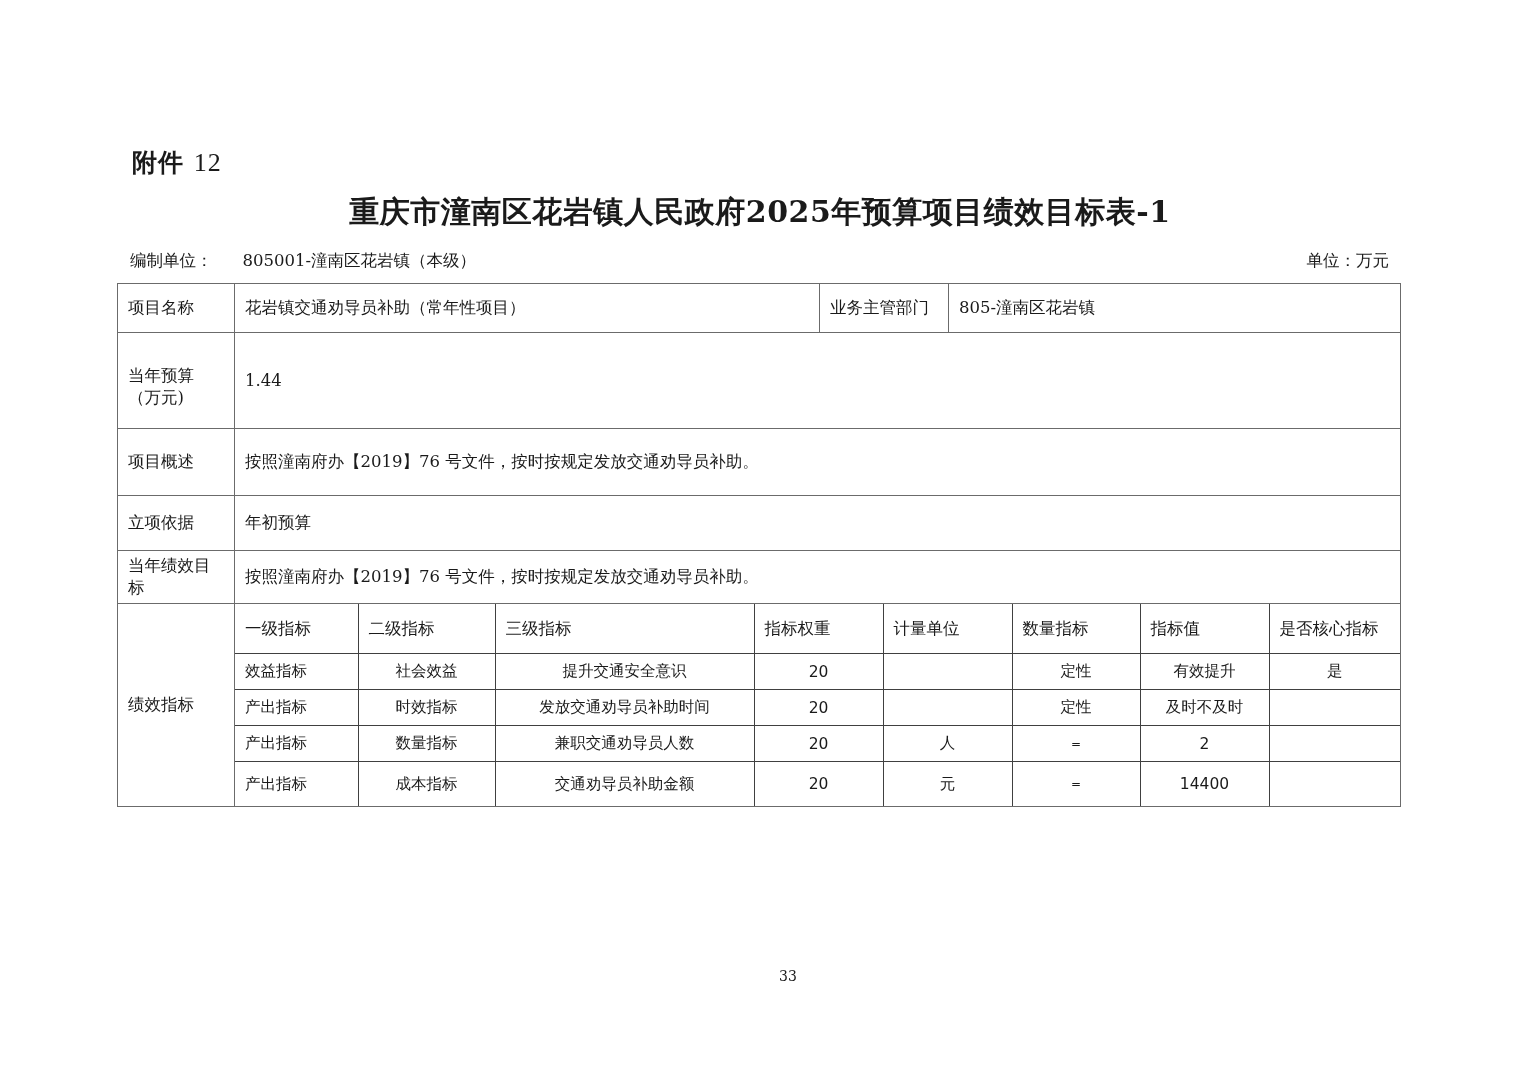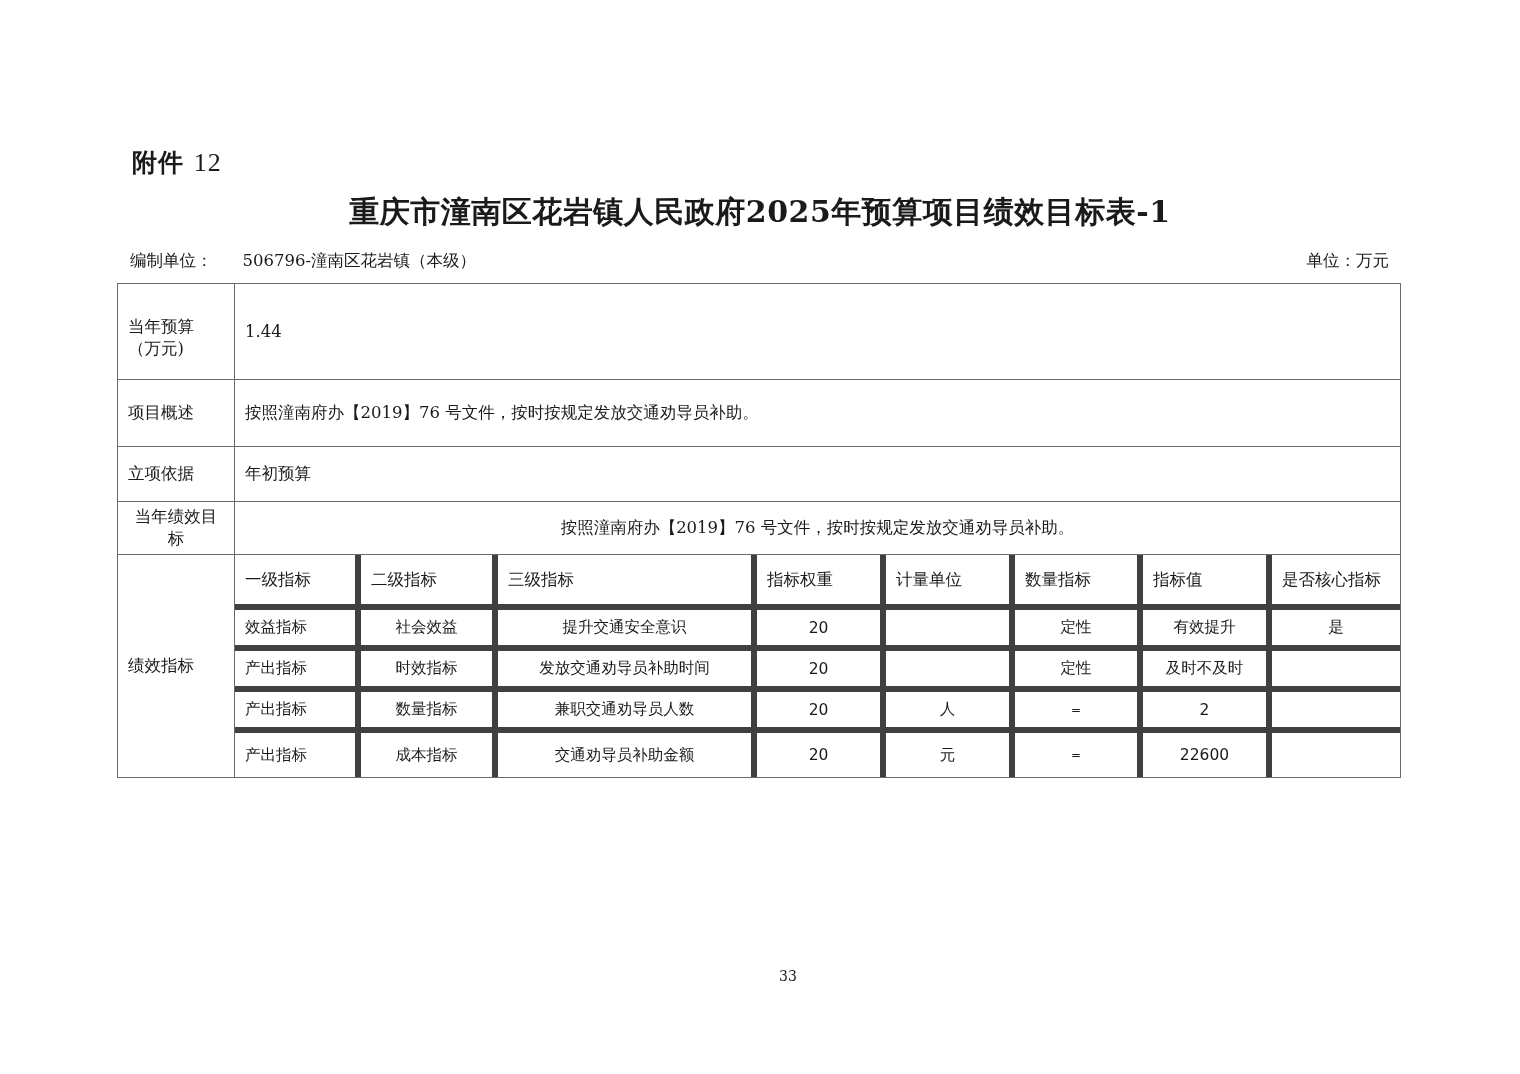--- a/index.html
+++ b/index.html
@@ -16,52 +16,58 @@
   .meta-right { right:131px; }
   table.main { position:absolute; left:117px; top:283px; width:1284px;
                border-collapse:collapse; font-size:16.5px; }
   table.main td { border:1px solid #6b6b6b; padding:0 10px; vertical-align:middle; }
   .lbl { width:96px; line-height:22px; }
   .r-name { height:49px; }
   .r-budget { height:96px; }
   .r-budget td { vertical-align:top; padding-top:26px; }
   .r-summary { height:67px; }
   .r-basis { height:55px; }
-  .r-goal { height:53px;text-align:center; }
+  .r-goal { height:53px; }
   .dept-lbl { width:108px; line-height:22px; }
   .perf-cell { padding:0 !important; }
   table.perf { width:100%; border-collapse:collapse; font-size:15.5px;
                font-family:"DejaVu Sans", sans-serif; }
-  table.perf td { border:6px solid #404040; padding:0 10px; height:35px; text-align:center; }
+  table.perf td { border:1px solid #404040; padding:0 10px; height:35px; text-align:center; }
   table.perf tr:first-child td { border-top:none; height:49px; text-align:left;
                font-family:"DejaVu Serif", serif; font-size:16.5px; line-height:21px; }
   table.perf tr:last-child td { border-bottom:none; height:44px; line-height:20px; }
   table.perf td:first-child { border-left:none; text-align:left; }
   table.perf td:last-child { border-right:none; }
   .perf-lbl { width:96px; }
   .pagenum { position:absolute; left:0; width:1520px; top:968px; text-align:center; font-size:14px;margin-left:28px; }
   .sym-small { font-size:12px; }
 </style>
 </head>
 <body>
 
 <div class="attach">
   <span>附件</span>
   <span class="num">12</span>
 </div>
 
 <div class="title">重庆市潼南区花岩镇人民政府2025年预算项目绩效目标表-1</div>
 
 <div class="meta meta-left">
-  <span>编制单位：</span><span class="val">506796-潼南区花岩镇（本级）</span>
+  <span>编制单位：</span><span class="val">805001-潼南区花岩镇（本级）</span>
 </div>
 <div class="meta meta-right">单位：万元</div>
 
 <table class="main">
   <tbody>
+      <tr class="r-name">
+    <td class="lbl">项目名称</td>
+    <td style="width:564px">花岩镇交通劝导员补助（常年性项目）</td>
+    <td class="dept-lbl">业务主管部门</td>
+    <td>805-潼南区花岩镇</td>
+  </tr>
   <tr class="r-budget">
     <td class="lbl" style="vertical-align:middle;padding-top:12px">当年预算（万元)</td>
     <td colspan="3">1.44</td>
   </tr>
   <tr class="r-summary">
     <td class="lbl">项目概述</td>
     <td colspan="3">按照潼南府办【2019】76 号文件，按时按规定发放交通劝导员补助。</td>
   </tr>
   <tr class="r-basis">
     <td class="lbl">立项依据</td>
@@ -126,21 +132,21 @@
           <td>2</td>
           <td></td>
         </tr>
         <tr>
           <td>产出指标</td>
           <td>成本指标</td>
           <td>交通劝导员补助金额</td>
           <td>20</td>
           <td>元</td>
           <td class="sym-small">=</td>
-          <td>22600</td>
+          <td>14400</td>
           <td></td>
         </tr>
       </tbody>
           </table>
     </td>
   </tr>
 </tbody>
   </table>
 
 <div class="pagenum">33</div>

